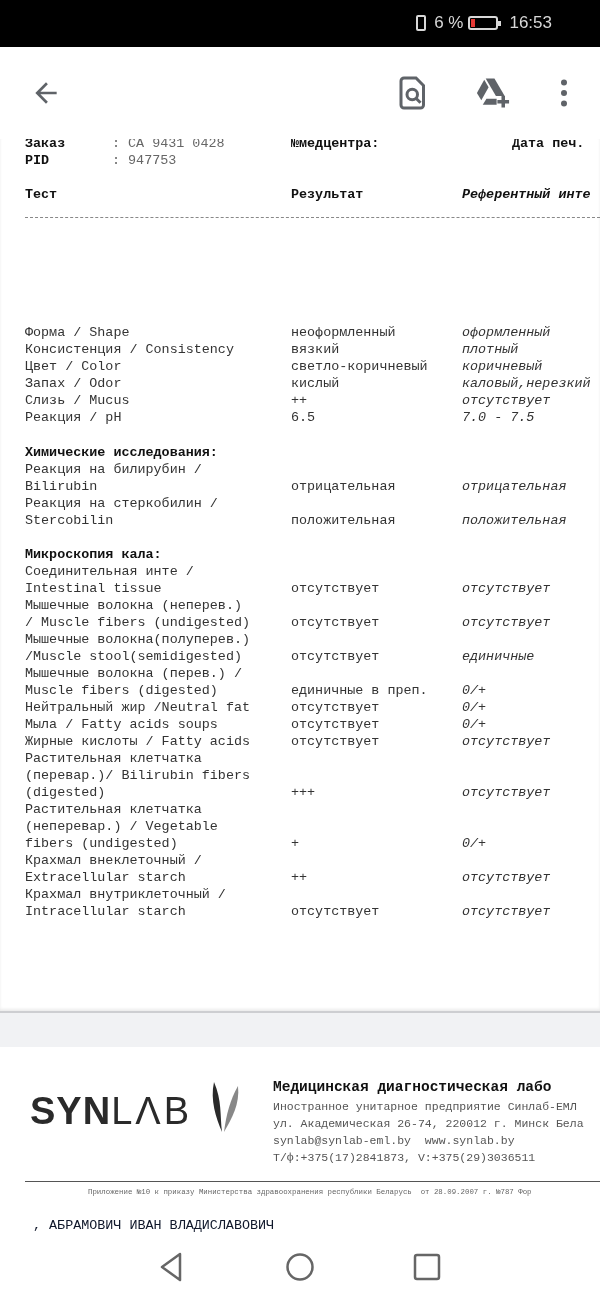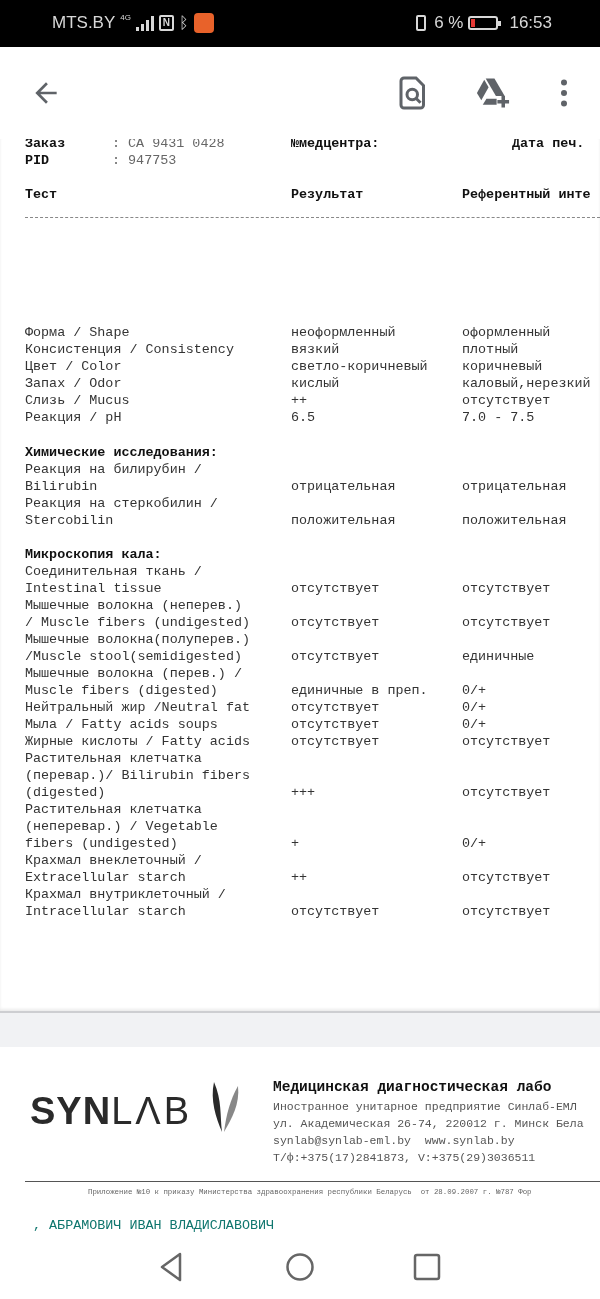--- a/index.html
+++ b/index.html
@@ -18,55 +18,42 @@
   .appbar { position:absolute; left:0; top:47px; width:600px; height:92px; background:#fff; }
   .appbar .back { position:absolute; left:30px; top:30px; width:32px; height:32px; cursor:pointer; }
   .appbar .title { position:absolute; left:120px; top:30px; font-size:29px; color:#222; letter-spacing:0.3px; }
   .appbar .ic { position:absolute; top:28px; width:36px; height:36px; cursor:pointer; }
 
   .page1 { position:absolute; left:0; top:139px; width:600px; height:872px; background:#fff; overflow:hidden; box-shadow:0 -2px 3px rgba(0,0,0,0.08) inset; }
   .doc { font-family:"Liberation Mono", monospace; font-size:13.4px; color:#333; position:absolute;padding-left:12px; }
   .b { font-weight:bold; color:#111; }
   .row { position:absolute; left:25px; white-space:pre; }
   .c2 { position:absolute; left:291px; white-space:pre; }
-  .c3 { position:absolute; left:462px; white-space:pre; }
+  .c3 { position:absolute; left:462px; white-space:pre;font-style:italic; }
   .rule { position:absolute; left:25px; width:575px; border-top:1px dashed #888; }
 
   .gap { position:absolute; left:0; top:1011px; width:600px; height:34px; background:#f1f2f4; border-top:2px solid #cdced1; }
 
   .page2 { position:absolute; left:0; top:1047px; width:600px; height:190px; background:#fff; overflow:hidden; }
   .logo { position:absolute; left:30px; top:1090px; font-family:"Liberation Sans", sans-serif; font-size:38px; color:#2a2a2a; letter-spacing:1px; }
   .logo .syn { font-weight:bold; }
   .logo .lab { font-weight:normal; letter-spacing:3px; }
   .labname { position:absolute; left:273px; top:1079px; font-family:"Liberation Mono", monospace; font-weight:bold; font-size:14.5px; color:#111; white-space:pre; }
   .labinfo { position:absolute; left:273px; font-family:"Liberation Mono", monospace; font-size:11.5px; color:#555; white-space:pre; }
   .footrule { position:absolute; left:25px; top:1181px; width:575px; border-top:1px solid #555; }
   .footnote { position:absolute; left:88px; top:1188px; font-family:"Liberation Mono", monospace; font-size:7.4px; color:#666; white-space:pre; }
-  .patient { position:absolute; left:33px; top:1218px; font-family:"Liberation Mono", monospace; font-size:13.4px; color:#0f766e; white-space:pre; }
+  .patient { position:absolute; left:33px; top:1218px; font-family:"Liberation Mono", monospace; font-size:13.4px; color:#0f172a; white-space:pre; }
 
   .navbar { position:absolute; left:0; top:1237px; width:600px; height:62px; background:#fff; }
   .navbar .nb { position:absolute; top:14px; width:32px; height:32px; cursor:pointer; }
 </style>
 </head>
 <body>
 
 <div class="statusbar">
-  <div class="left">
-    <span>MTS.BY</span>
-    <span class="net">4G</span>
-    <span class="sig">
-        <i style="height:4px"></i>
-        <i style="height:7px"></i>
-        <i style="height:11px"></i>
-        <i style="height:15px"></i>
-      </span>
-    <span style="display:inline-block;width:15px;height:16px;border:2px solid #d8d8d8;border-radius:2px;box-sizing:border-box;font-size:10px;line-height:12px;text-align:center;font-weight:bold;">N</span>
-    <span style="font-size:16px;">ᛒ</span>
-    <span class="appicon"></span>
-  </div>
   <div class="right">
     <span style="display:inline-block;width:10px;height:16px;border:2px solid #d8d8d8;border-radius:2px;box-sizing:border-box;margin:0 3px;"></span>
     <span>6 %</span>
     <span class="batt"></span>
     <span style="margin-left:6px;">16:53</span>
   </div>
 </div>
 
 <div class="appbar">
   <div class="back">
@@ -156,21 +143,21 @@
     <div>
       <div class="row" style="top:357px">Реакция на стеркобилин /</div>
       <div class="row" style="top:374px">Stercobilin</div>
       <div class="c2" style="top:374px">положительная</div>
       <div class="c3" style="top:374px">положительная</div>
     </div>
 
     <div class="row b" style="top:408px">Микроскопия кала:</div>
 
     <div>
-      <div class="row" style="top:425px">Соединительная ткань /</div>
+      <div class="row" style="top:425px">Соединительная инте /</div>
       <div class="row" style="top:442px">Intestinal tissue</div>
       <div class="c2" style="top:442px">отсутствует</div>
       <div class="c3" style="top:442px">отсутствует</div>
     </div>
     <div>
       <div class="row" style="top:459px">Мышечные волокна (неперев.)</div>
       <div class="row" style="top:476px">/ Muscle fibers (undigested)</div>
       <div class="c2" style="top:476px">отсутствует</div>
       <div class="c3" style="top:476px">отсутствует</div>
     </div>

